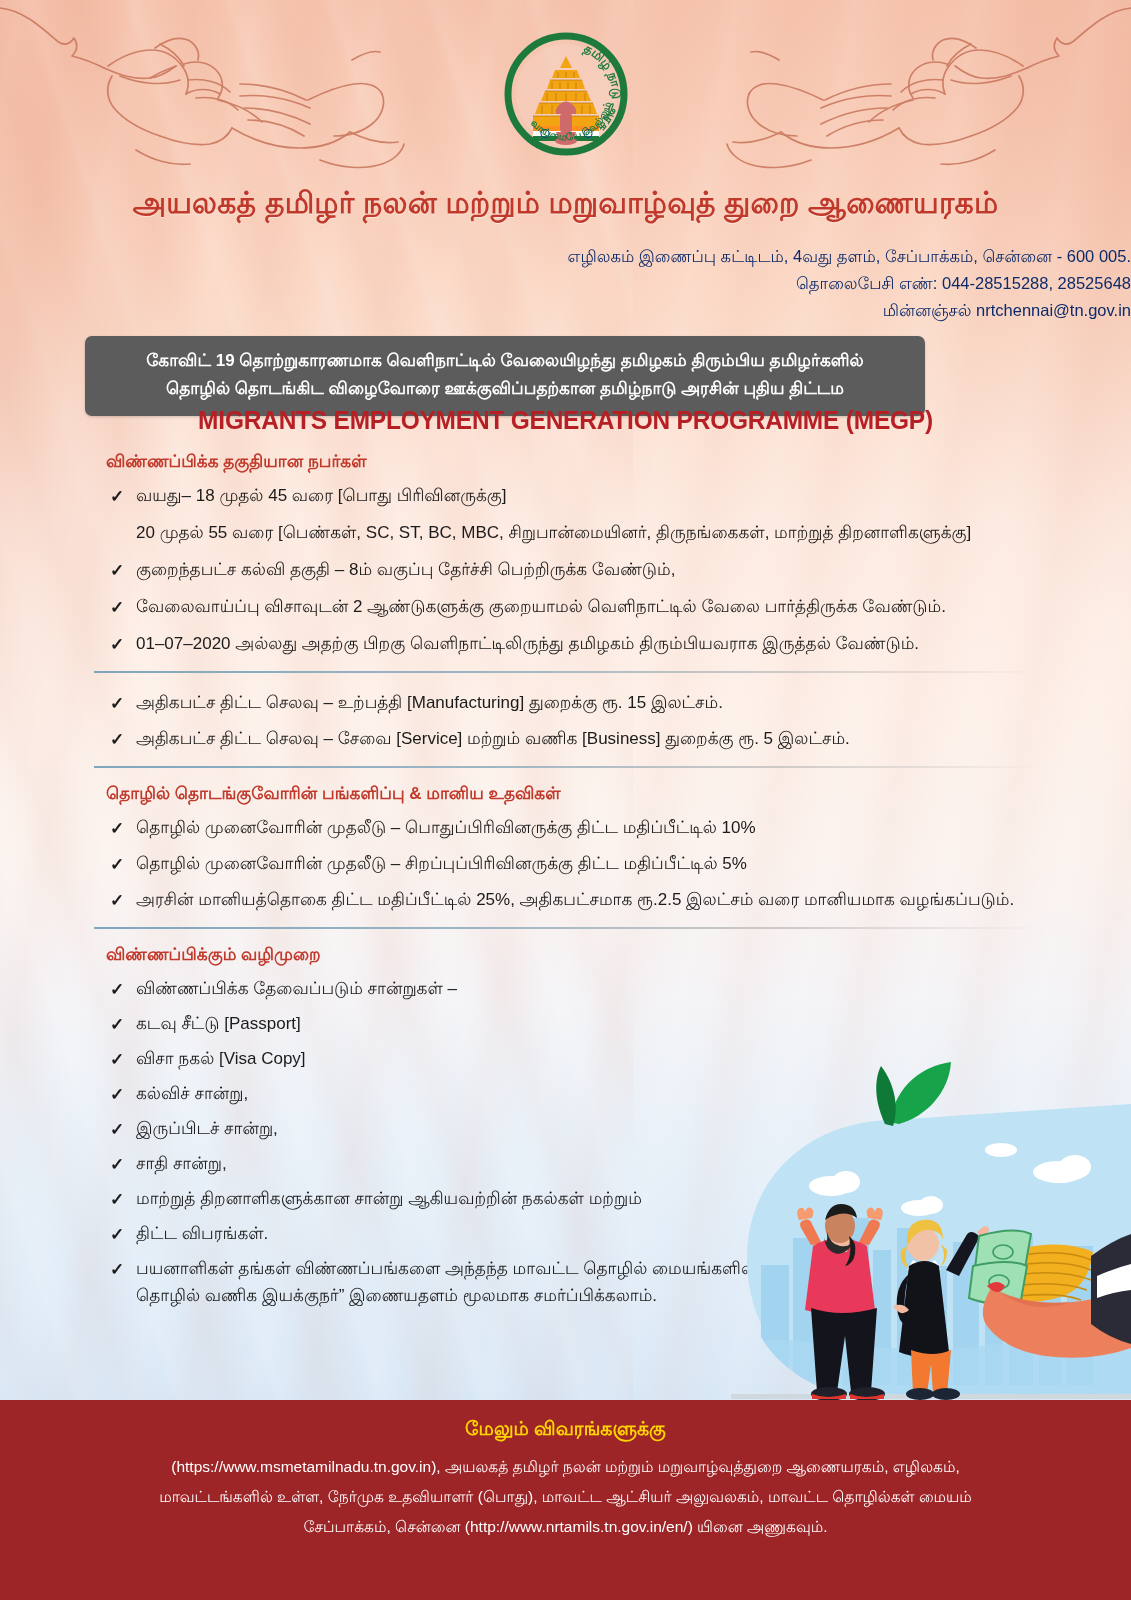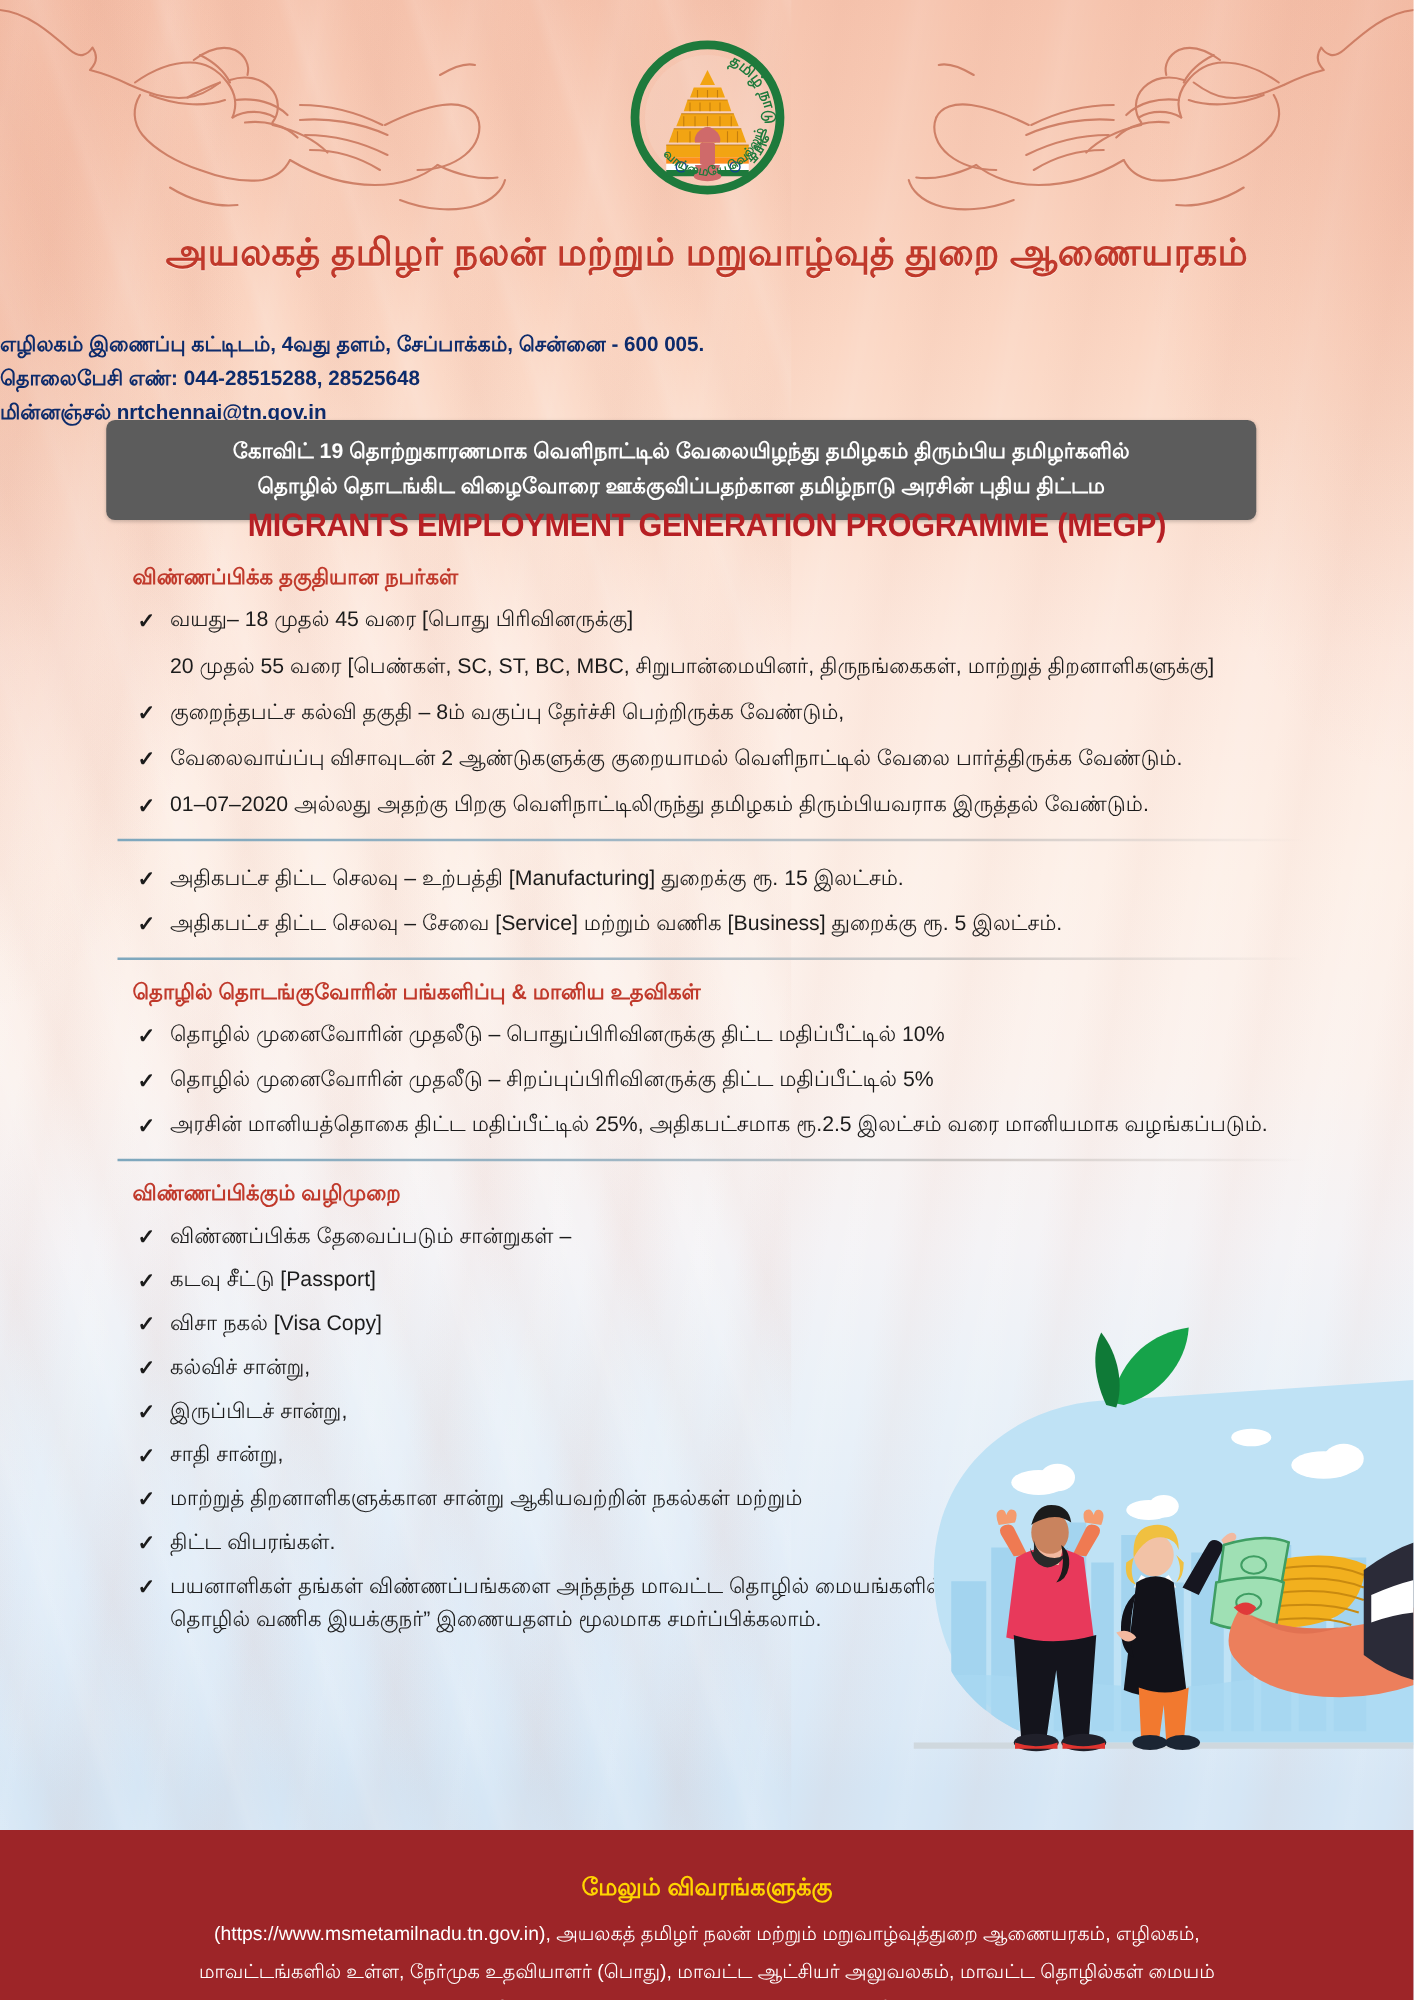--- a/index.html
+++ b/index.html
@@ -58,27 +58,27 @@
   
   .emblem-wrap{position:absolute;left:0;right:0;top:28px;display:flex;justify-content:center;}
   .emblem{width:132px;height:132px;}
 
   
   .org-title{
     position:absolute;left:0;right:0;top:186px;text-align:center;
     color:#c0392b;font-size:30px;font-weight:bold;letter-spacing:.2px;
     text-shadow:0 1px 0 rgba(255,255,255,.45);
   }
-  .addr{position:absolute;left:0;right:0;top:243px;text-align:left;
-    color:#0d2b6b;font-size:16.5px;font-weight:bold;line-height:27px;margin-top:20px;}
+  .addr{position:absolute;left:0;right:0;top:243px;text-align:right;
+    color:#0d2b6b;font-size:16.5px;font-weight:normal;line-height:27px;}
   .addr div{margin:0;}
 
   
   .banner{
-    position:absolute;left:85px;top:336px;width:920px;
+    position:absolute;left:85px;top:336px;width:840px;
     background:#5c5c5c;border-radius:7px;
     padding:11px 18px 13px;box-sizing:border-box;
     text-align:center;color:#ffffff;
     font-size:17px;font-weight:bold;line-height:28px;
     box-shadow:0 1px 3px rgba(0,0,0,.18);
   }
   .prog-title{
     position:absolute;left:0;right:0;top:405px;text-align:center;
     color:#b61f24;font-size:26px;font-weight:bold;
     letter-spacing:-0.2px;transform:scaleX(.94);transform-origin:center;
@@ -104,23 +104,23 @@
     position:absolute;left:4px;top:1px;color:#1b1b1b;font-size:17px;font-weight:bold;
   }
   .sec-elig ul.items li{margin-bottom:10px;}
   .sec-proc ul.items li{margin-bottom:8px;}
 
   
   .illus{position:absolute;right:0px;bottom:195px;width:470px;height:345px;pointer-events:none;}
 
   
   .footer{
-    position:absolute;left:0;right:0;bottom:0;height:136px;
+    position:absolute;left:0;right:0;bottom:0;height:200px;
     background:#9d2528;color:#ffffff;text-align:center;
-    padding-top:36px;box-sizing:border-box;
+    padding-top:18px;box-sizing:border-box;
   }
   .footer .f-head{color:#ffd400;font-size:19px;font-weight:bold;margin-bottom:10px;}
   .footer .f-body{font-size:15.5px;line-height:30px;padding:0 58px;}
 </style>
 </head>
 <body>
 
 <div class="poster">
 
   <div class="streaks"></div>

